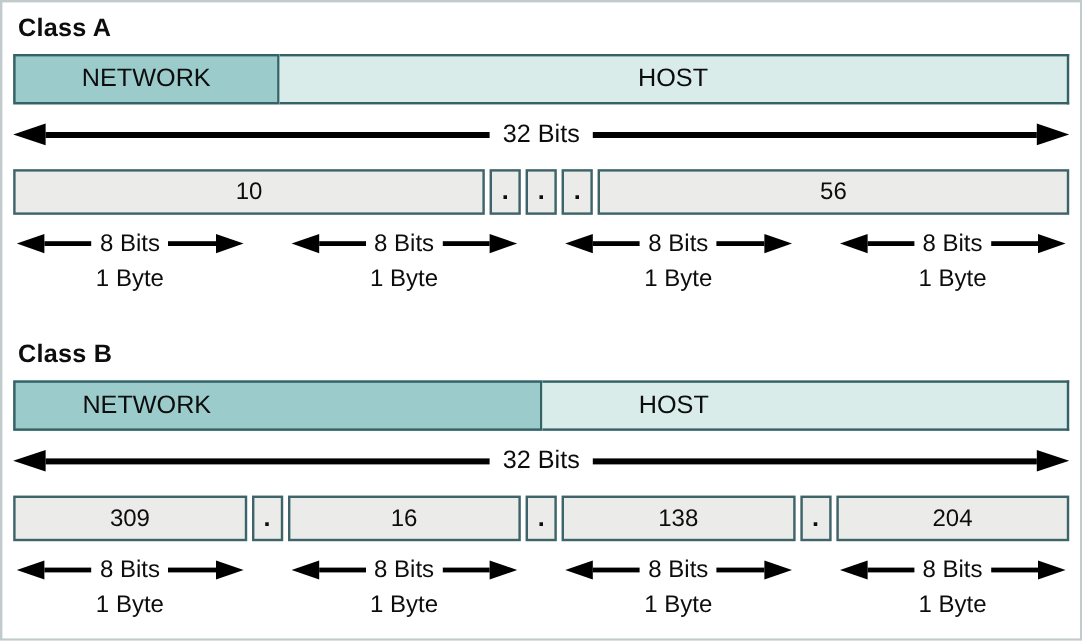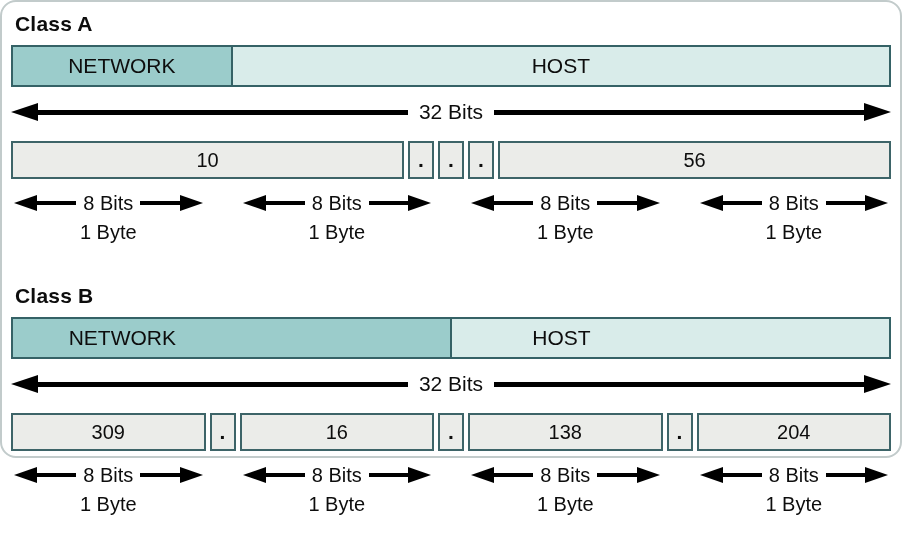--- a/index.html
+++ b/index.html
@@ -13,24 +13,24 @@
     --text-color:#0d0d0d;
   }
   *{ box-sizing:border-box; }
   html,body{ margin:0; padding:0; background:#fff; }
   body{
     width:902px; height:534px;
     font-family:"Liberation Sans", sans-serif;
     color:var(--text-color);
   }
   .canvas{
-    width:902px; height:458px;
+    width:902px; height:534px;
     background:#ffffff;
     border:2px solid var(--canvas-border);
-    border-radius:16px;
+    border-radius:0;
     padding:8px 9px 0 9px;
   }
   .section{ }
   .section + .section{ margin-top:40px; }
   .class-title{
     font-size:21px; font-weight:bold;
     margin:2px 0 9px 4px;
     letter-spacing:0.2px;
   }
   

